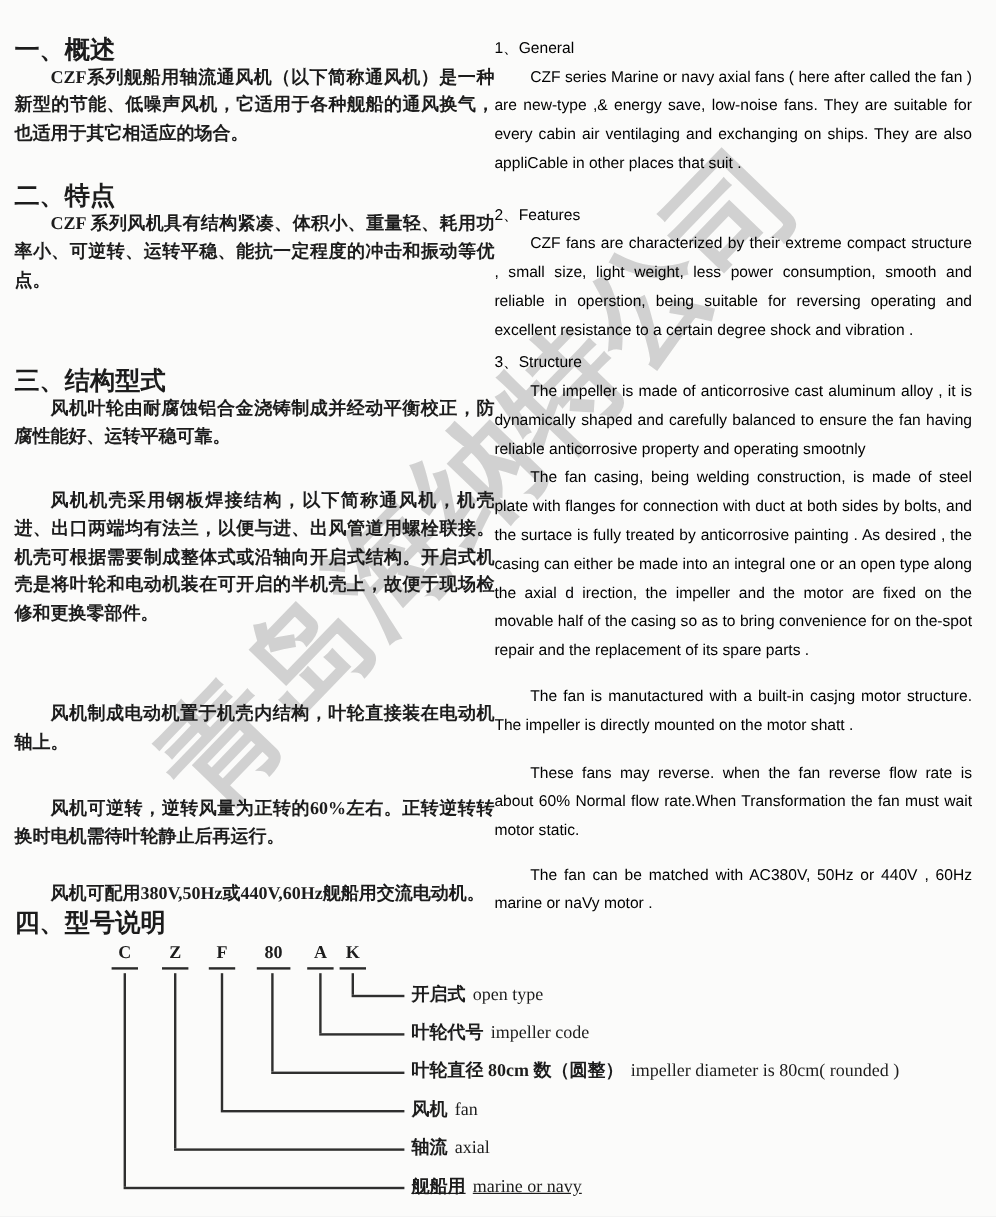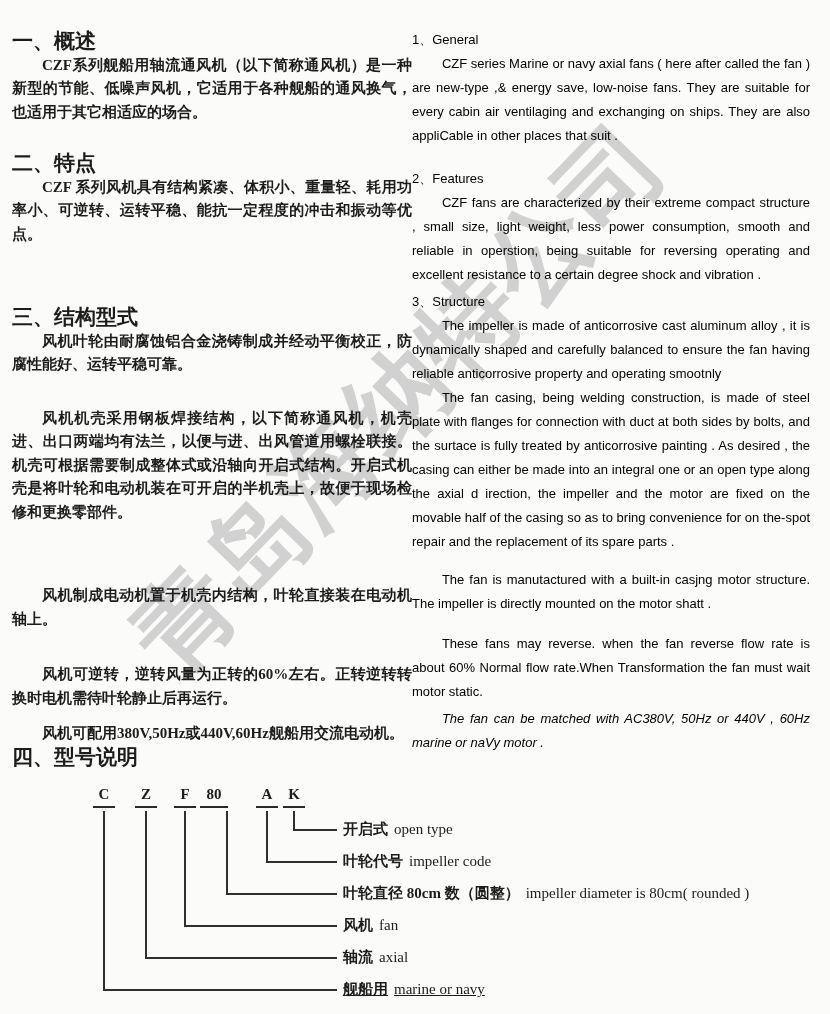--- a/index.html
+++ b/index.html
@@ -36,36 +36,36 @@
     font-weight:bold;
     text-align:justify;
   }
   .zh-h { font-size:21px; }
   .zh-p { text-indent:2em; }
   .m-h2 { margin-top:28px; }
   .m-h3 { margin-top:60px; }
   .m-p3b { margin-top:30px; }
   .m-p3c { margin-top:60px; }
   .m-p3d { margin-top:32px; }
-  .m-p3e { margin-top:12px; }
+  .m-p3e { margin-top:24px; }
   
   .col-en {
     left:412px; top:28px; width:398px;
     font-family:"Liberation Sans","DejaVu Sans",sans-serif;
     font-size:13px; line-height:24px;
     color:#000000;
     text-align:justify;
   }
   .en-h { text-align:left; }
   .en-p { text-indent:2.3em; }
   .m-en-h2 { margin-top:19px; }
   .m-en-h3 { margin-top:3px; }
   .m-en-p3c { margin-top:14px; }
   .m-en-p3d { margin-top:16px; }
-  .m-en-p3e { margin-top:3px;font-style:italic; }
+  .m-en-p3e { margin-top:13px; }
   .m-en-h4 { margin-top:2px; padding-left:2.6em; }
   
   .diagram { position:absolute; left:0; top:780px; width:830px; height:230px; z-index:1; }
   .code-letter {
     position:absolute; top:6px; height:22px;
     text-align:center; font-size:15px; font-weight:bold;
     border-bottom:2px solid #2a2a2a;
     font-family:"Liberation Serif",serif;
   }
   .vline { position:absolute; width:2px; background:#2f2f2f; top:31px; }
@@ -110,21 +110,21 @@
     <div class="en-p m-en-p3c">The fan is manutactured with a built-in casjng motor structure. The impeller is directly mounted on the motor shatt .</div>
     <div class="en-p m-en-p3d">These fans may reverse. when the fan reverse flow rate is about 60% Normal flow rate.When Transformation the fan must wait motor static.</div>
     <div class="en-p m-en-p3e">The fan can be matched with AC380V, 50Hz or 440V , 60Hz marine or naVy motor .</div>
   </div>
 
   <div class="diagram">
 
     <div class="code-letter" style="left:93px;  width:22px;">C</div>
     <div class="code-letter" style="left:135px; width:22px;">Z</div>
     <div class="code-letter" style="left:174px; width:22px;">F</div>
-    <div class="code-letter" style="left:200px; width:28px;">80</div>
+    <div class="code-letter" style="left:214px; width:28px;">80</div>
     <div class="code-letter" style="left:256px; width:22px;">A</div>
     <div class="code-letter" style="left:283px; width:22px;">K</div>
 
     <div class="vline" style="left:103px; height:178px;"></div>
     <div class="vline" style="left:145px; height:146px;"></div>
     <div class="vline" style="left:184px; height:114px;"></div>
     <div class="vline" style="left:226px; height:82px;"></div>
     <div class="vline" style="left:266px; height:50px;"></div>
     <div class="vline" style="left:293px; height:18px;"></div>
 

